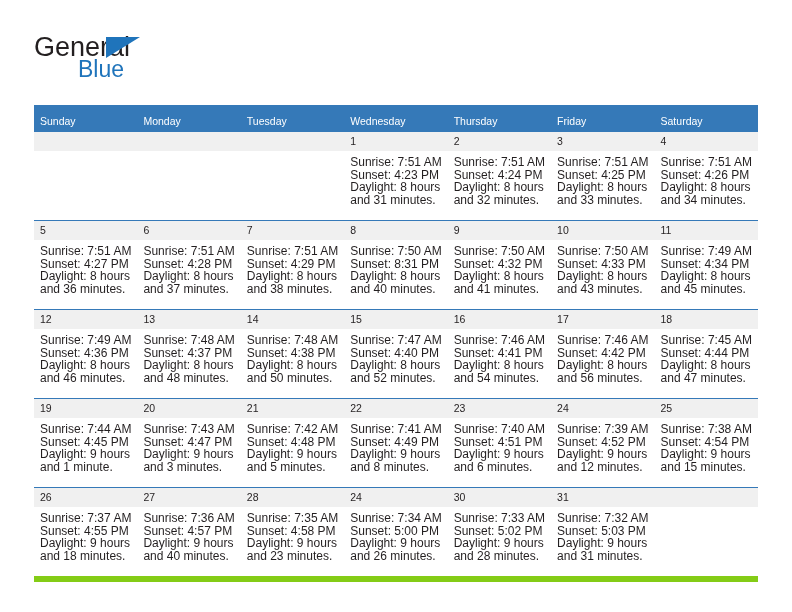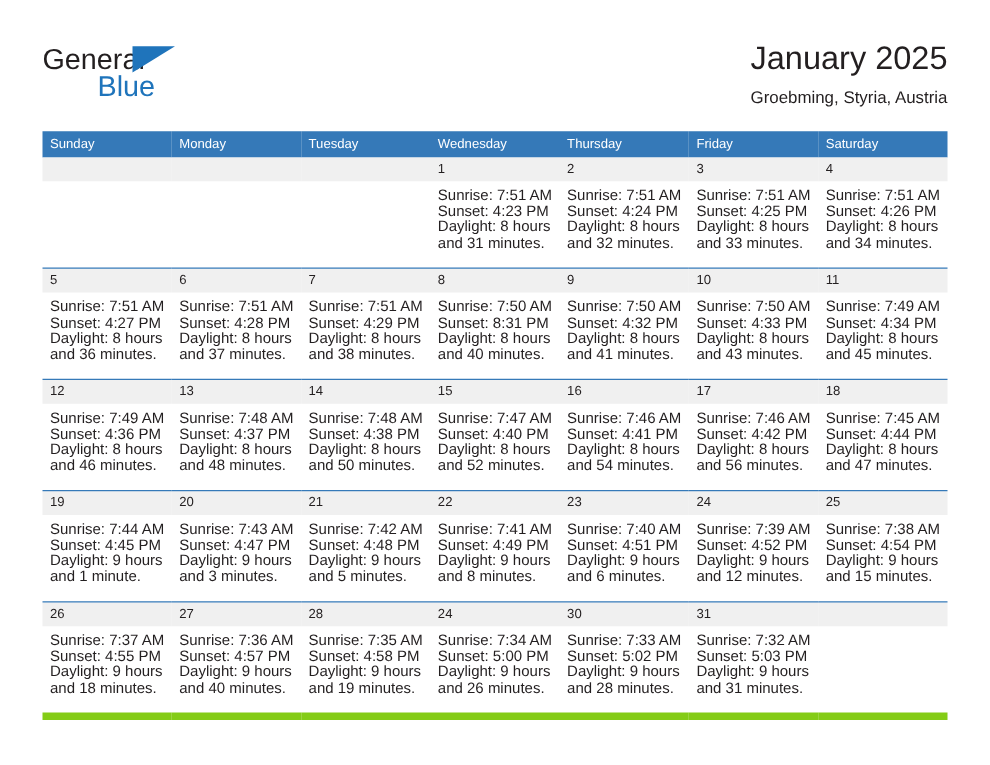--- a/index.html
+++ b/index.html
@@ -30,21 +30,21 @@
     height: 68px;
   }
   .logo {
     position: absolute;
     left: 0;
     top: 5px;
     width: 200px;
     height: 56px;
   }
   .logo-general {
-    font-size: 23px;
+    font-size: 27px;
     letter-spacing: 0px;
     color: #231f20;
     line-height: 25px;
     font-family: "Liberation Sans", sans-serif;
   }
   .logo-blue {
     font-size: 23px;
     color: #1f74bb;
     line-height: 24px;
     margin-left: 44px;
@@ -88,21 +88,21 @@
     width: 724px;
     border-collapse: collapse;
     table-layout: fixed;
   }
   .calendar th {
     background: #3579b8;
     color: #ffffff;
     font-size: 10.5px;
     font-weight: normal;
     text-align: left;
-    padding: 4px 0 5px 6px;
+    padding: 10px 0 5px 6px;
     height: 11px;
     border: none;
   }
   .calendar td {
     vertical-align: top;
     padding: 0;
     border: none;
     border-top: 1px solid #3579b8;
     height: 88px;
     width: 103.4px;
@@ -143,24 +143,20 @@
 <div class="page">
 
   <div class="header">
 
     <div class="logo">
       <div class="logo-tri"></div>
       <span class="logo-general">General</span>
       <span class="logo-blue">Blue</span>
     </div>
 
-    <div class="title-wrap">
-      <div class="cal-title">January 2025</div>
-      <div class="cal-subtitle">Groebming, Styria, Austria</div>
-    </div>
 
   </div>
 
   <table class="calendar">
     <thead>
       <tr id="weekday-row">
           <th>Sunday</th>
           <th>Monday</th>
           <th>Tuesday</th>
           <th>Wednesday</th>
@@ -430,21 +426,21 @@
               <div>Daylight: 9 hours</div>
               <div>and 40 minutes.</div>
             </div>
           </td>
           <td>
             <div class="daynum">28</div>
             <div class="cell-body">
               <div>Sunrise: 7:35 AM</div>
               <div>Sunset: 4:58 PM</div>
               <div>Daylight: 9 hours</div>
-              <div>and 19 minutes.</div>
+              <div>and 23 minutes.</div>
             </div>
           </td>
           <td>
             <div class="daynum">24</div>
             <div class="cell-body">
               <div>Sunrise: 7:34 AM</div>
               <div>Sunset: 5:00 PM</div>
               <div>Daylight: 9 hours</div>
               <div>and 26 minutes.</div>
             </div>

